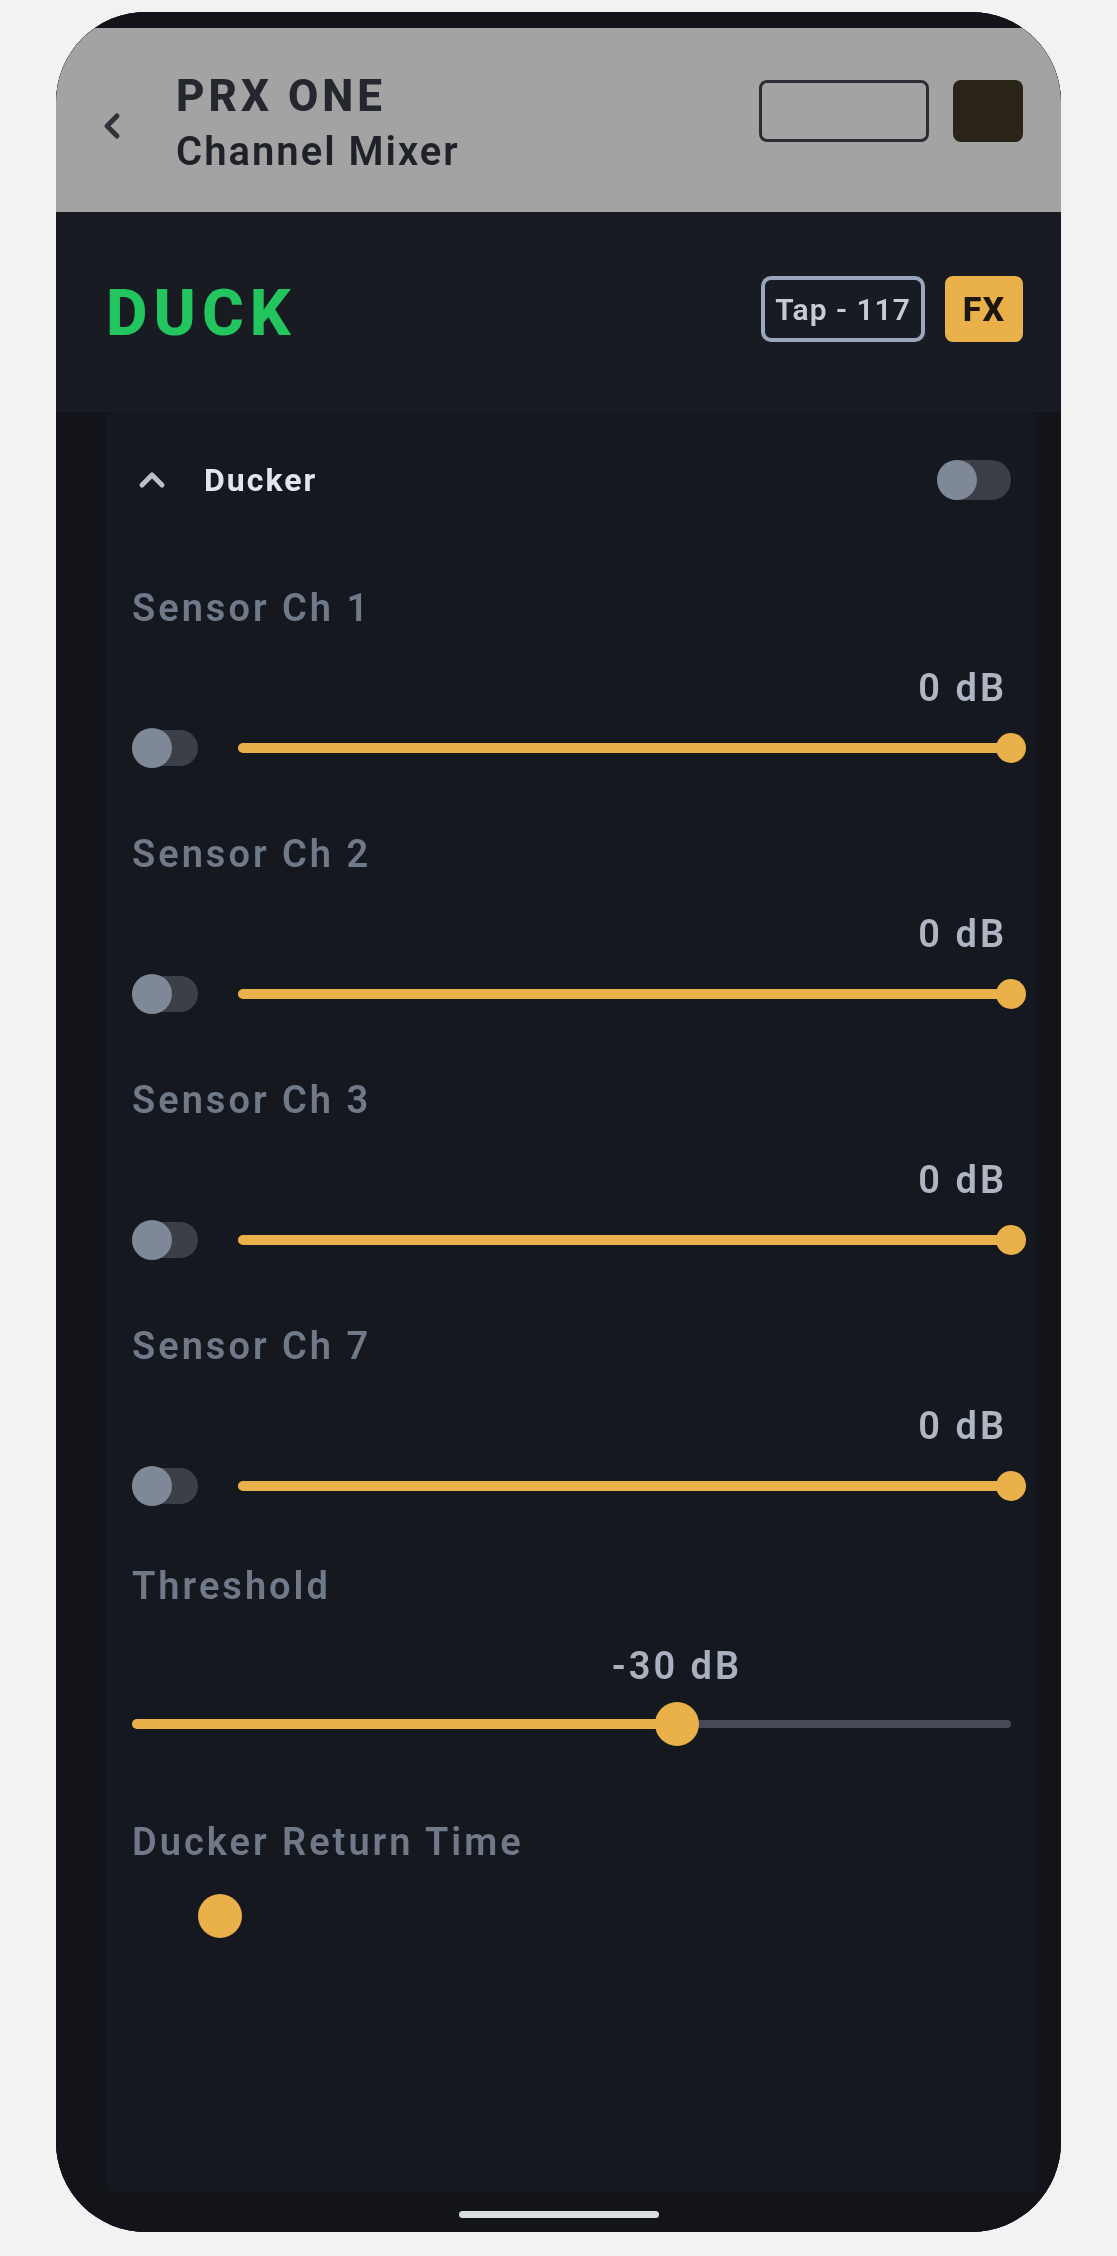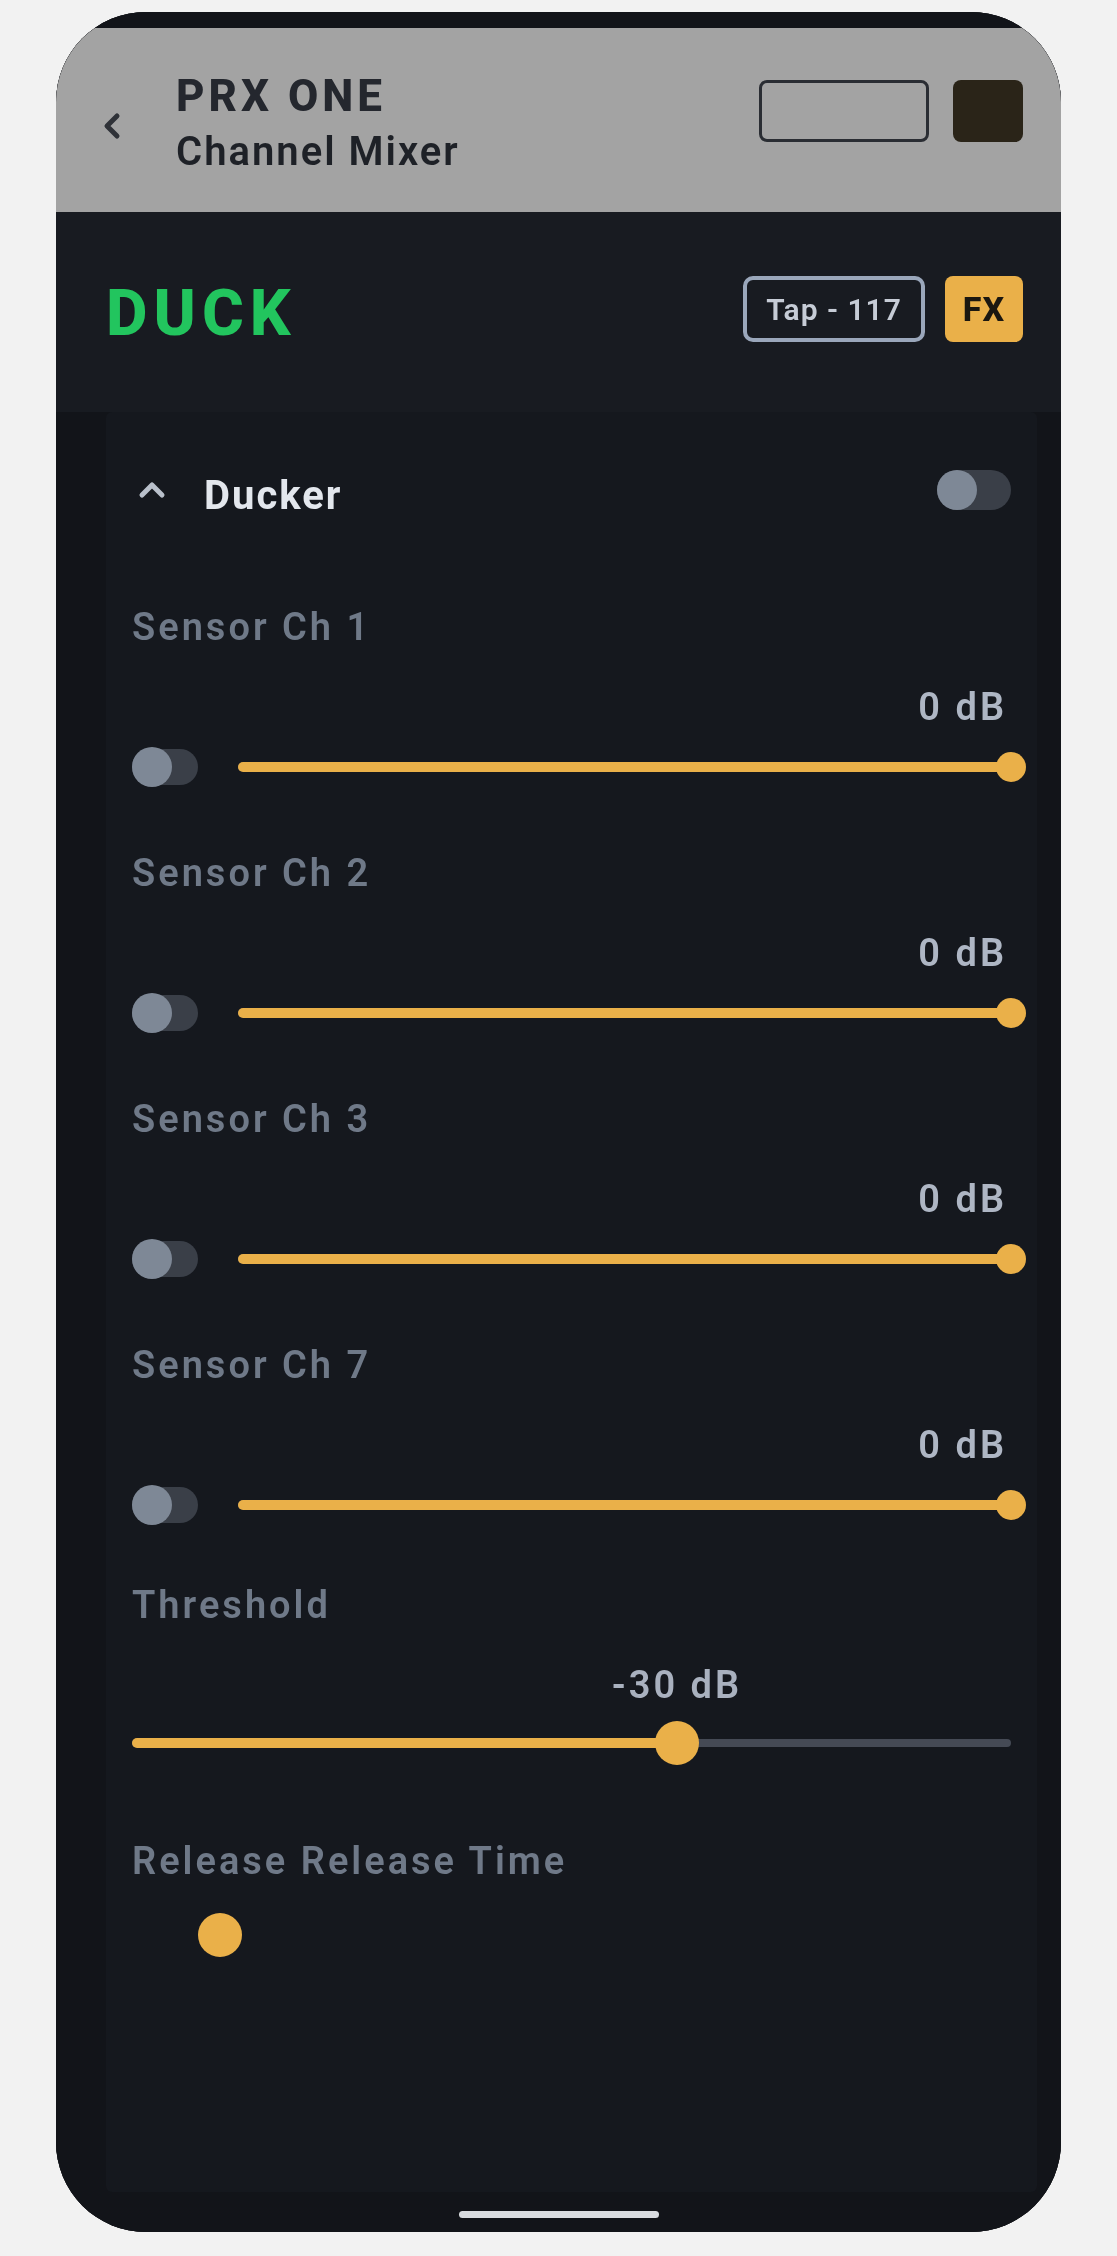--- a/index.html
+++ b/index.html
@@ -85,21 +85,21 @@
     left: 50px;
     top: 264px;
     color: #22c55e;
     font-size: 64px;
     font-weight: 800;
     letter-spacing: 6px;
   }
   .tap-btn {
     position: absolute;
     right: 136px; top: 264px;
-    width: 182px; height: 66px;
+    width: 164px; height: 66px;
     border: 4px solid #9aa7bb;
     border-radius: 10px;
     color: #c6ccd6;
     font-size: 30px;
     font-weight: 600;
     letter-spacing: 1px;
     display: flex;
     align-items: center;
     justify-content: center;
   }
@@ -140,24 +140,23 @@
     align-items: center;
     gap: 32px;
   }
   .chevron-up {
     width: 40px; height: 40px;
     color: #b9c0cb;
   }
   .chevron-up svg { width: 40px; height: 40px; display:block; }
   .section-title {
     color: #e3e7ed;
-    font-size: 40px;
+    font-size: 32px;
     font-weight: 700;
     letter-spacing: 2px;
-    margin-top: 12px;
   }
 
   .toggle {
     position: relative;
     width: 74px; height: 40px;
     background: #3a3f48;
     border-radius: 20px;
   }
   .toggle-knob {
     position: absolute;
@@ -379,21 +378,21 @@
         </div>
         <div class="slider">
           <div class="track-bg"></div>
           <div class="track-fill" id="th-fill" style="width: 62%;"></div>
           <div class="thumb big" id="th-thumb" style="left: 62%;"></div>
         </div>
       </div>
 
 
       <div class="param-block" style="margin-bottom:0;">
-        <div class="param-label">Release Release Time</div>
+        <div class="param-label">Ducker Return Time</div>
         <div class="slider">
 
           <div class="thumb big" id="rl-thumb" style="left: 10%;"></div>
         </div>
       </div>
 
     </div>
 
     <div class="home-indicator"></div>
   </div>

